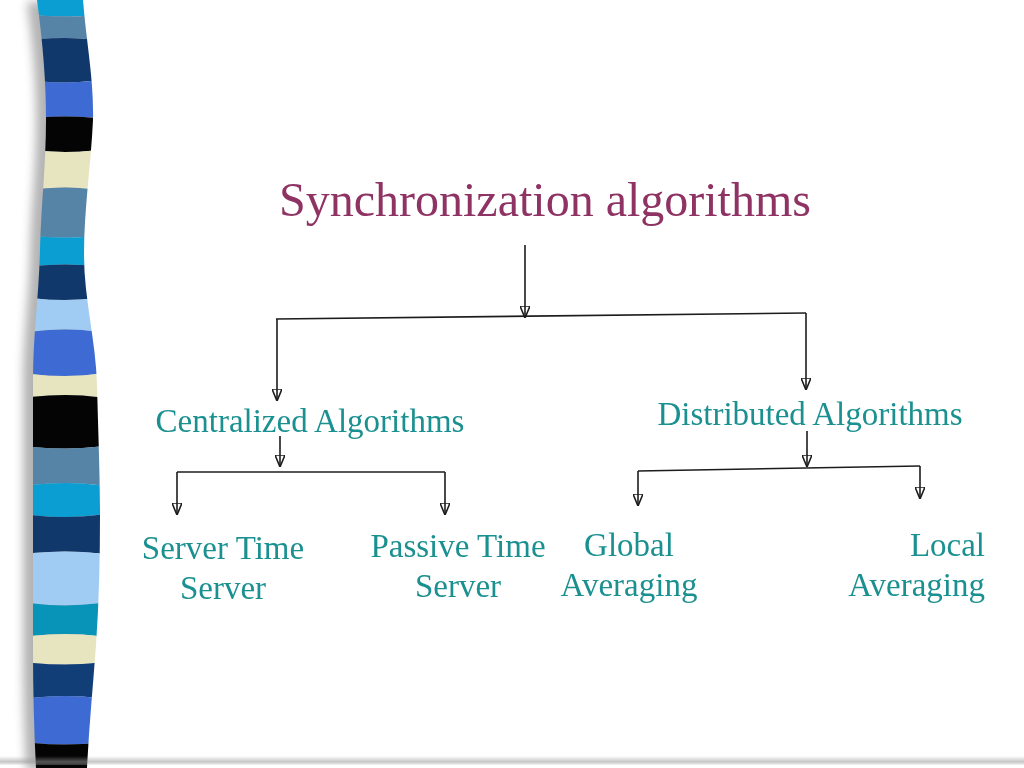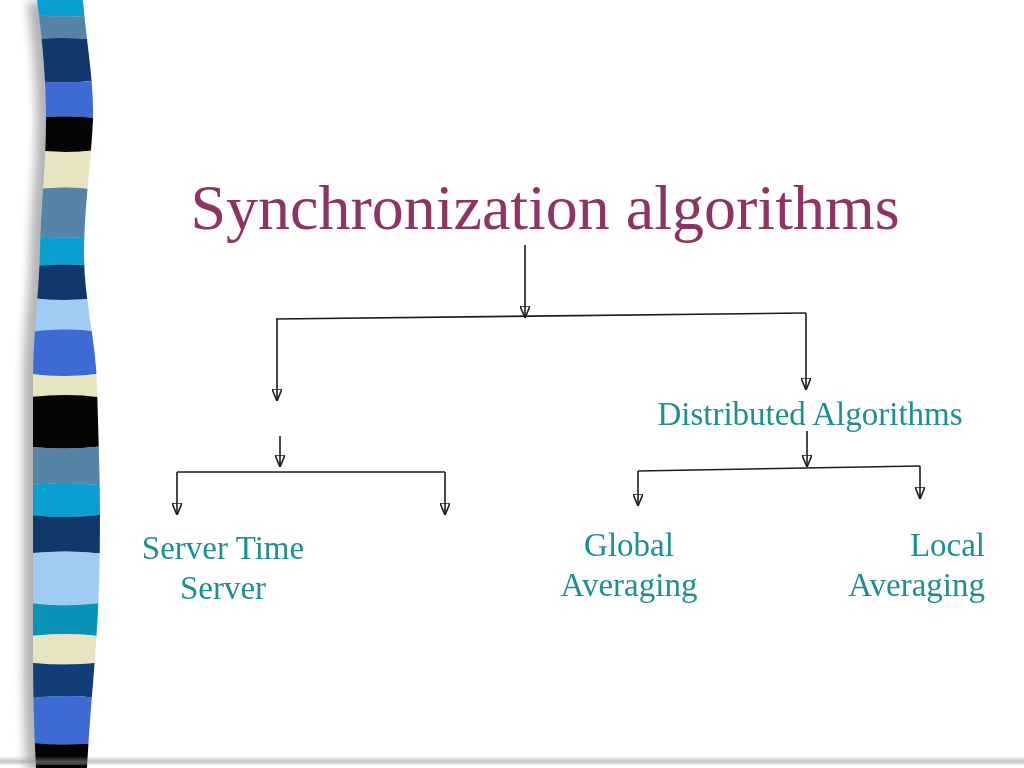--- a/index.html
+++ b/index.html
@@ -29,21 +29,21 @@
     width: 1024px;
     height: 768px;
   }
   .title {
     position: absolute;
     left: 115px;
     top: 176px;
     width: 860px;
     margin: 0;
     text-align: center;
-    font-size: 64px;
+    font-size: 48px;
     font-weight: 400;
     line-height: 1;
     color: #8e3363;
     white-space: nowrap;
   }
   .node {
     position: absolute;
     text-align: center;
     font-size: 33px;
     line-height: 40px;
@@ -128,20 +128,22 @@
     <path d="M280,436 L280,466" marker-end="url(#arrowhead)"></path>
     <path d="M177,472 L445,472"></path>
     <path d="M177,472 L177,514" marker-end="url(#arrowhead)"></path>
     <path d="M445,472 L445,514" marker-end="url(#arrowhead)"></path>
     <path d="M807,431 L807,466" marker-end="url(#arrowhead)"></path>
     <path d="M638,471 L920,466"></path>
     <path d="M638,471 L638,505" marker-end="url(#arrowhead)"></path>
     <path d="M920,466 L920,498" marker-end="url(#arrowhead)"></path>
   </svg>
 
+  <div class="node n-centralized">Centralized Algorithms</div>
   <div class="node n-distributed">Distributed Algorithms</div>
   <div class="node n-active">Server Time Server</div>
+  <div class="node n-passive">Passive Time Server</div>
   <div class="node n-global">Global Averaging</div>
   <div class="node n-local">Local Averaging</div>
 
   <div class="bottom-shade"></div>
 
 </div>
 
 </body></html>

